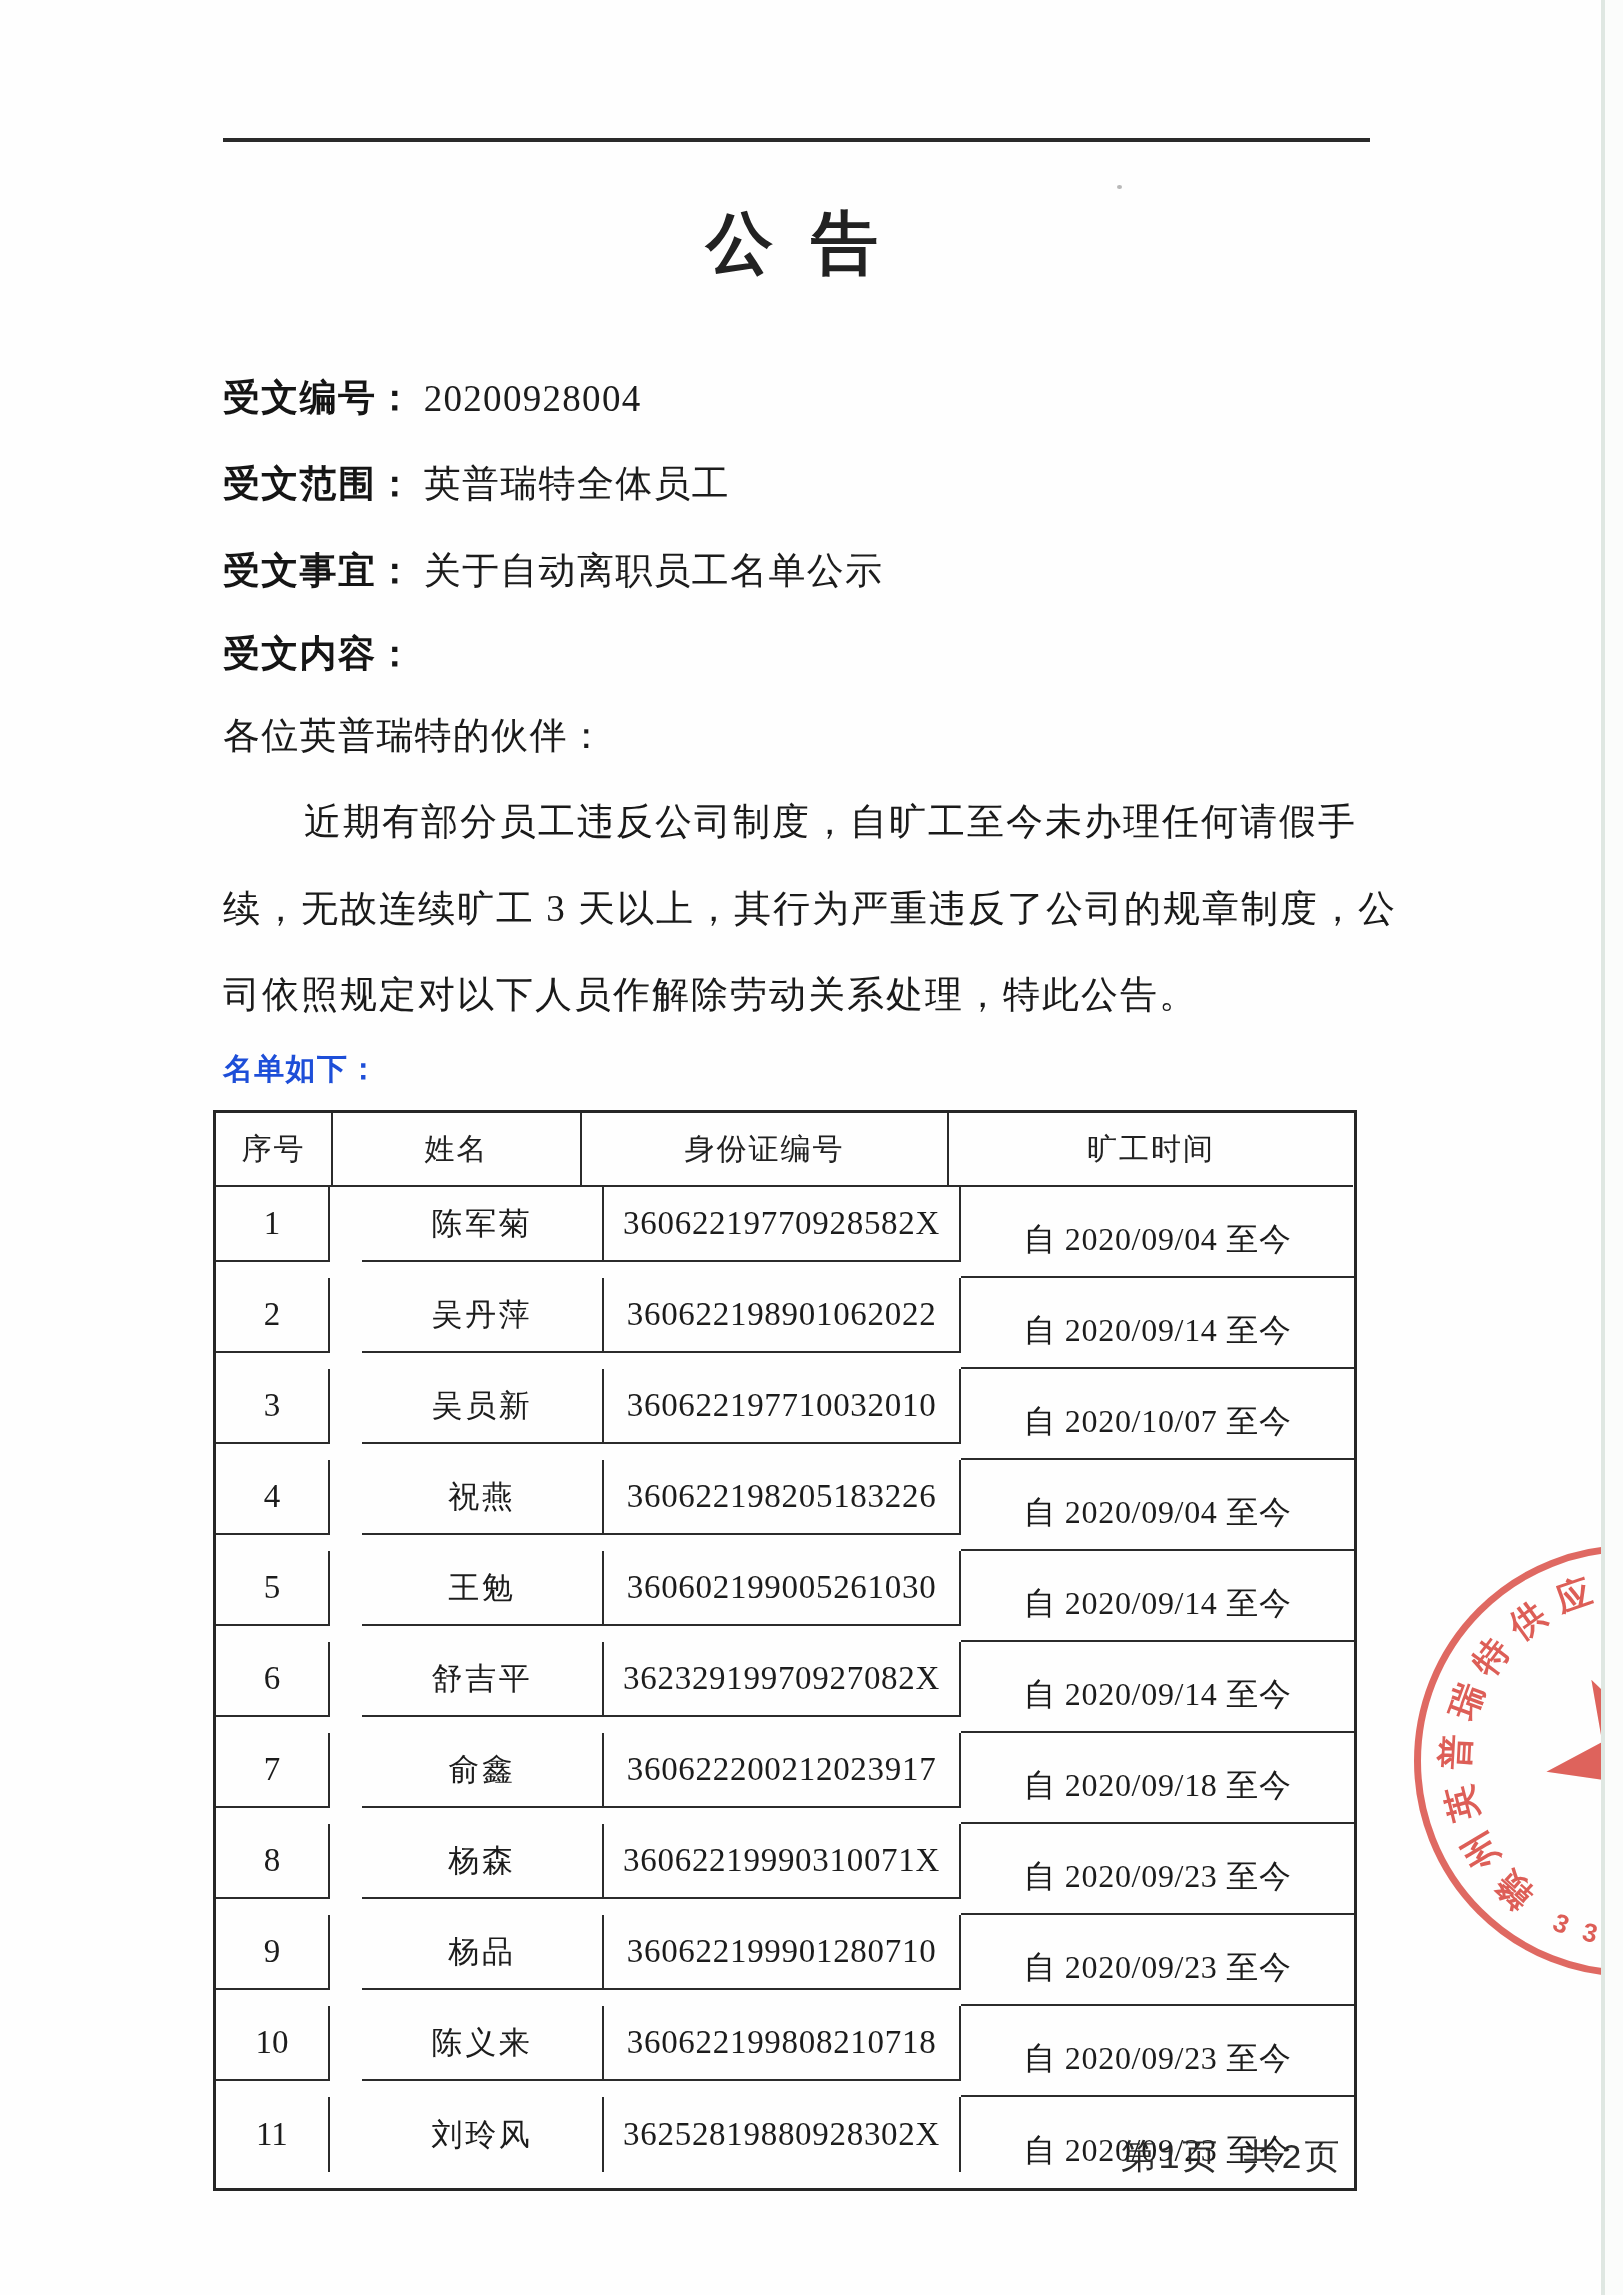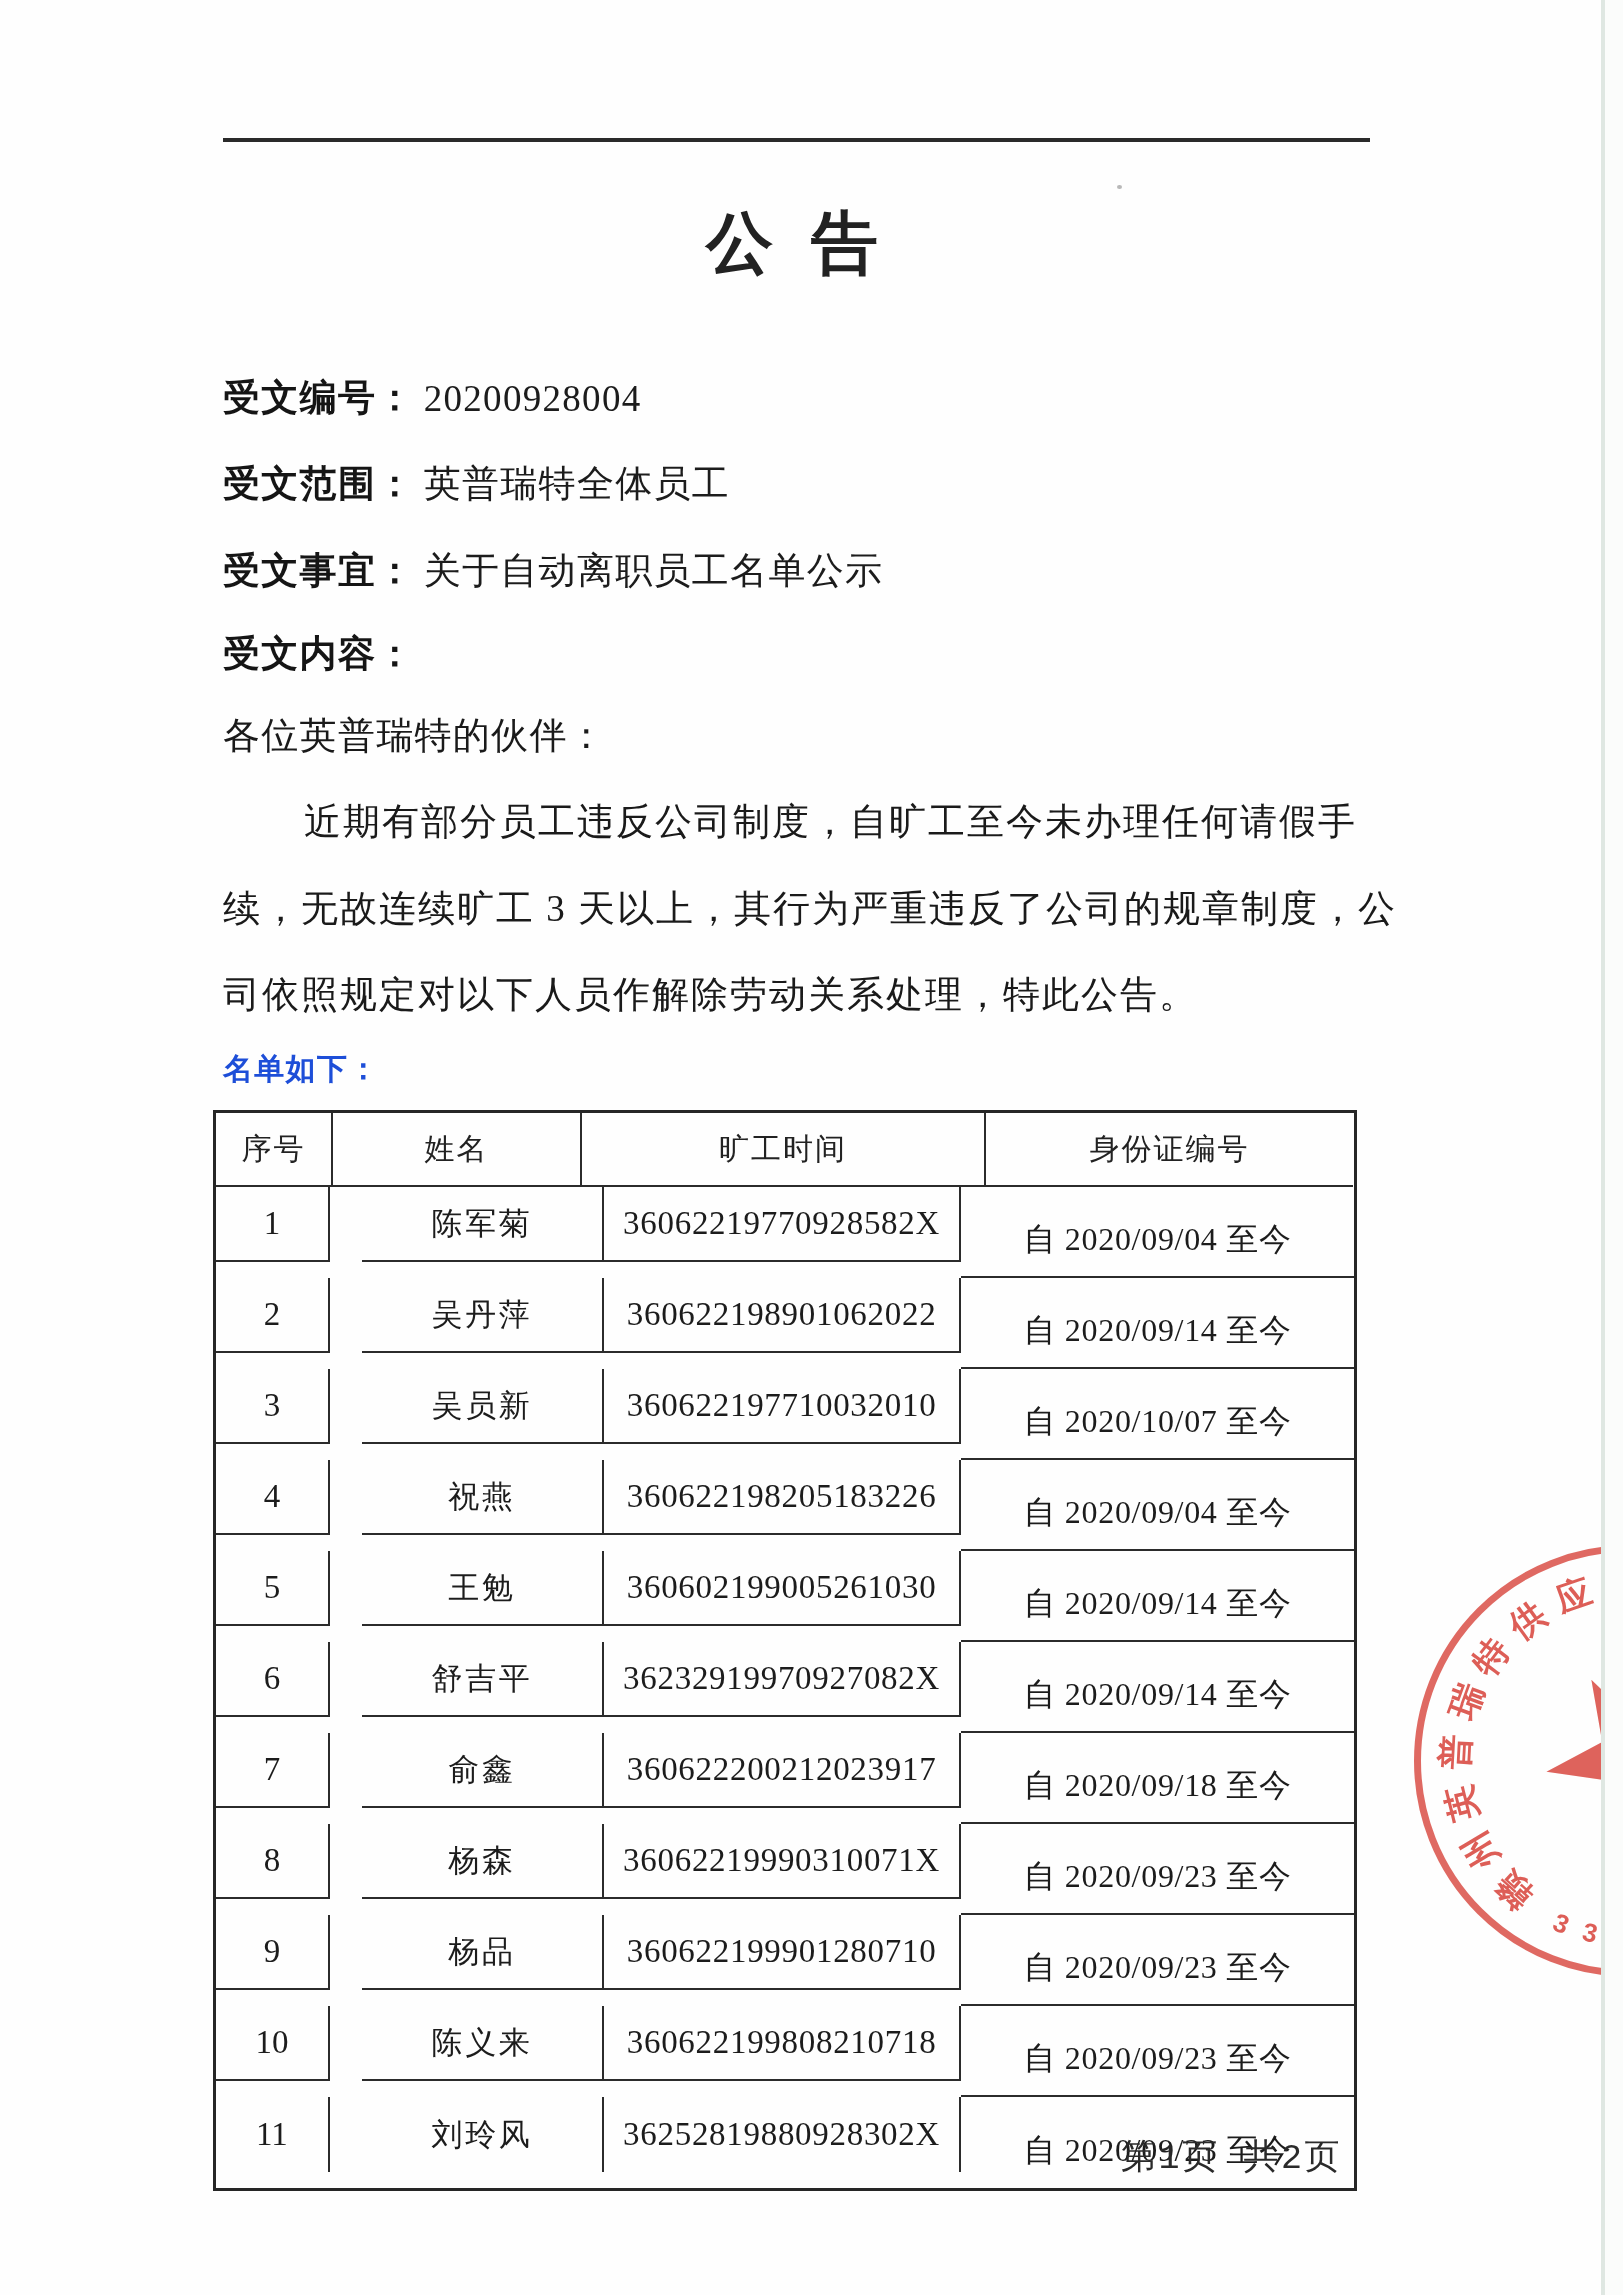--- a/index.html
+++ b/index.html
@@ -178,22 +178,22 @@
   <div class="body-line l1">近期有部分员工违反公司制度，自旷工至今未办理任何请假手</div>
   <div class="body-line l2">续，无故连续旷工 3 天以上，其行为严重违反了公司的规章制度，公</div>
   <div class="body-line l3">司依照规定对以下人员作解除劳动关系处理，特此公告。</div>
 
   <div class="list-intro">名单如下：</div>
 
   <div class="doc-table">
     <div class="t-row t-head">
       <div class="cell col0">序号</div>
       <div class="cell col1">姓名</div>
+      <div class="cell col2">身份证编号</div>
       <div class="cell col3">旷工时间</div>
-      <div class="cell col2">身份证编号</div>
     </div>
     <div class="t-body">
 
     <div class="t-row">
           <div class="cell col0 seq">1</div>
           <div class="cell col1 name">陈军菊</div>
           <div class="cell col2 idno">36062219770928582X</div>
           <div class="cell col3 date">自 2020/09/04 至今</div>
         </div>
         <div class="t-row">

